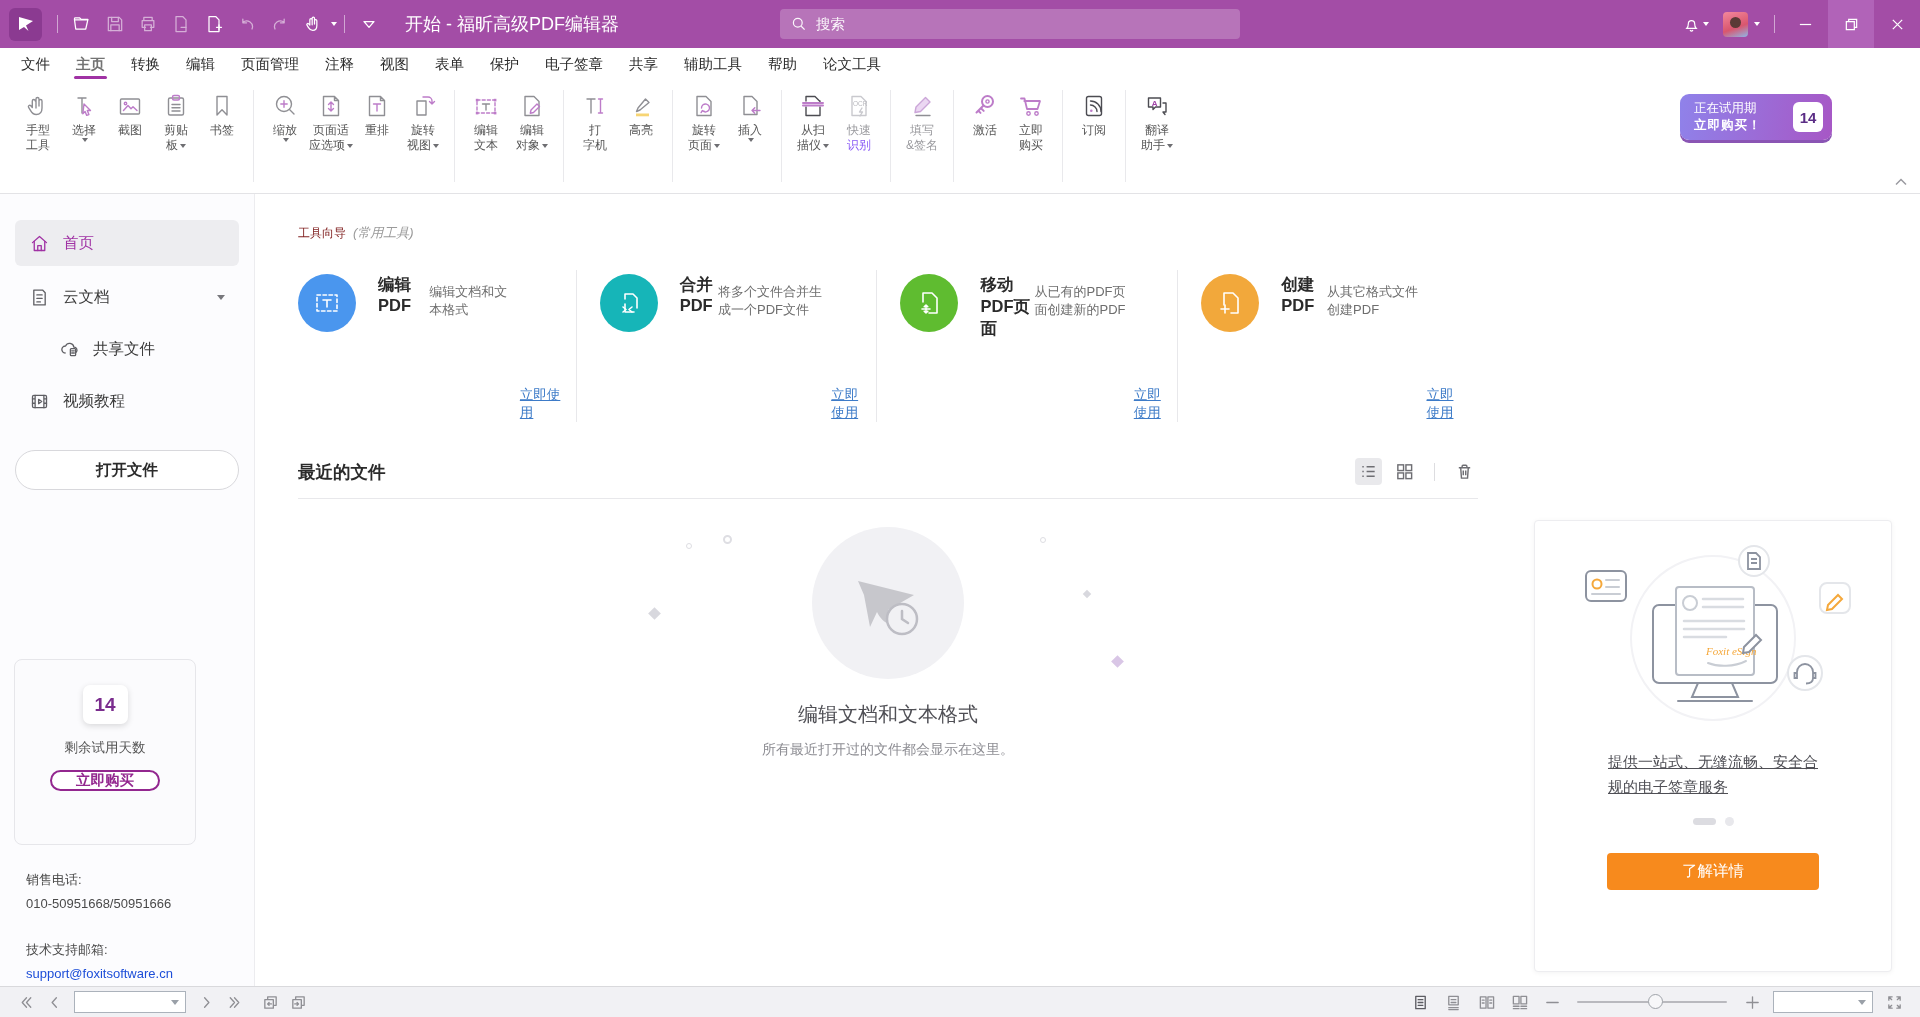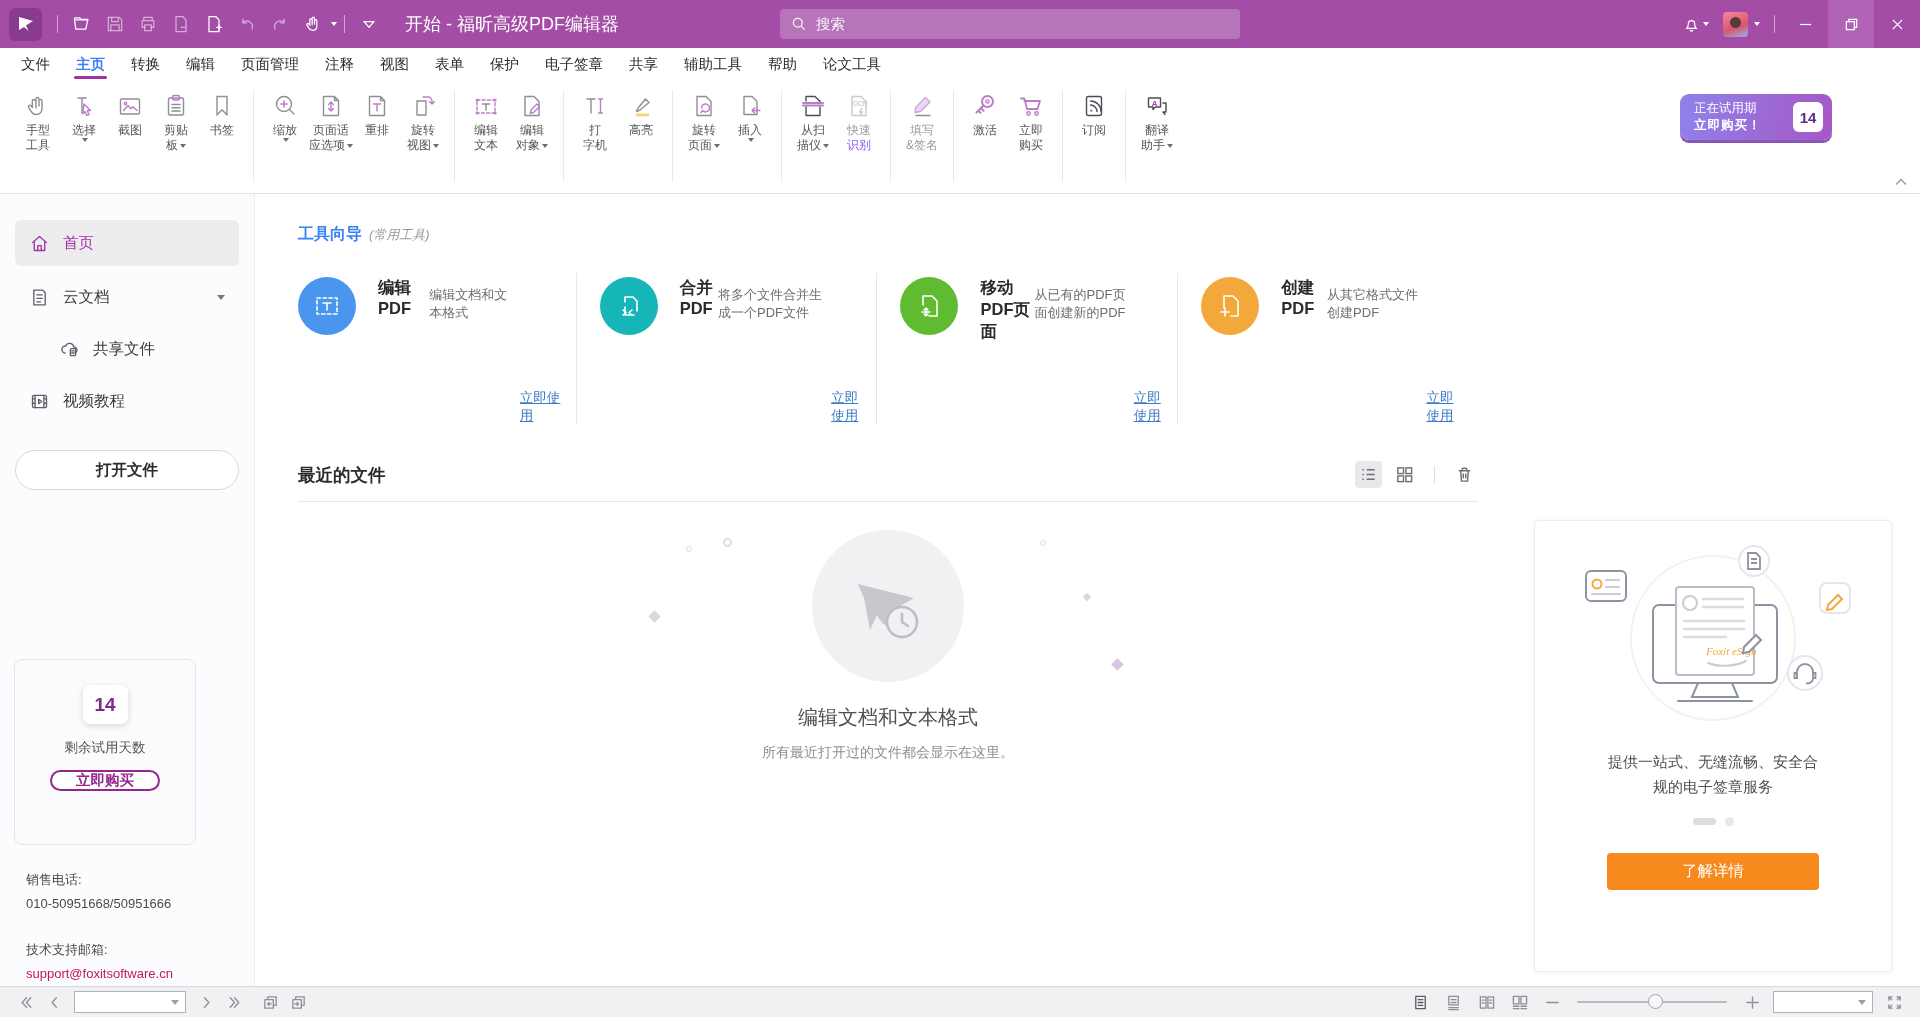--- a/index.html
+++ b/index.html
@@ -27,21 +27,21 @@
   .tb-ib svg { width:19px; height:19px; stroke:#fff; fill:none; stroke-width:1.5; stroke-linecap:round; }
   .avatar { width:25px; height:25px; border-radius:4px; background:linear-gradient(160deg,#F4889C,#D9566E 60%,#8FB6E8); position:relative; overflow:hidden; }
   .avatar::after { content:""; position:absolute; left:7px; top:5px; width:11px; height:11px; border-radius:50%; background:#5a3a36; }
   .winbtn { width:46px; height:100%; display:flex; align-items:center; justify-content:center; }
   .winbtn svg { width:15px; height:15px; stroke:#fff; fill:none; stroke-width:1.3; }
   .restore-hl { background:#B163B8; }
 
   
   .menubar { flex:0 0 33px; background:#fff; display:flex; align-items:stretch; padding-left:8px; }
   .mitem { padding:0 13px; font-size:14.5px; color:#2b2b2b; display:flex; align-items:center; position:relative; }
-  .mitem.active { color:#3b82f6; font-weight:700; }
+  .mitem.active { color:#737373; font-weight:700; }
   .mitem.active::after { content:""; position:absolute; left:11px; right:11px; bottom:2px; height:3px; border-radius:2px; background:#A032A4; }
 
   
   .ribbon { flex:0 0 113px; background:#fff; border-bottom:1px solid #E3E3E6; display:flex; align-items:flex-start; padding:7px 4px 0 10px; position:relative; }
   .rgroup { display:flex; padding:0 5px; }
   .rsep { width:1px; align-self:stretch; height:92px; background:#E9E9EC; margin:2px 3px 0; }
   .tool { width:46px; display:flex; flex-direction:column; align-items:center; padding:4px 1px; }
   .tool svg { width:28px; height:28px; stroke:#8f8f94; fill:none; stroke-width:1.4; stroke-linecap:round; stroke-linejoin:round; }
   .tool svg .acc { stroke:#BD7CC9; }
   .tool svg .accf { fill:#BD7CC9; stroke:none; }
@@ -68,27 +68,27 @@
   .side-item.active svg { stroke:#A032A4; }
   .side-sub { padding-left:44px; height:42px; }
   .side-caret { margin-left:auto; width:0; height:0; border-left:4px solid transparent; border-right:4px solid transparent; border-top:5px solid #77777c; }
   .open-btn { margin-top:26px; height:40px; border:1px solid #D8D8DC; border-radius:20px; background:#fff; font-weight:700; font-size:15.5px; color:#2b2b2b; display:flex; align-items:center; justify-content:center; }
   .side-trial { position:absolute; left:14px; width:182px; height:186px; top:465px; border:1px solid #E6E6EA; border-radius:8px; background:#FBFBFD; }
   .days-box { width:45px; height:39px; background:#fff; border-radius:7px; box-shadow:0 2px 6px rgba(0,0,0,.14); color:#7B2D8E; font-weight:700; font-size:19px; display:flex; align-items:center; justify-content:center; margin:25px auto 0; }
   .trial-label { font-size:13.5px; color:#555; text-align:center; margin-top:15px; }
   .buy-btn { margin:13px auto 0; width:110px; height:21px; border:2px solid #93278F; border-radius:17px; color:#93278F; font-weight:700; font-size:14.5px; display:flex; align-items:center; justify-content:center; background:#fff; }
   .side-contact { position:absolute; left:26px; top:674px; font-size:13px; color:#4a4a4a; line-height:24px; }
   .contact-gap { height:22px; }
-  .email-link { color:#be185d;text-align:right; }
+  .email-link { color:#1d4ed8;text-align:right; }
 
   
   .main { flex:1; position:relative; overflow:hidden; }
   .main-inner { padding:30px 0 0 43px; width:1223px; }
   .sec-title-row { display:flex; align-items:baseline; gap:7px; }
-  .sec-title { font-size:16px; font-weight:700; color:#3b82f6; }
+  .sec-title { font-size:12px; font-weight:400; color:#7f1d1d; }
   .sec-sub { font-size:13px; color:#9a9a9a;font-style:italic; }
   .cards { display:flex; margin-top:28px; }
   .card { width:295px; display:flex; gap:22px; height:152px; padding-right:14px; }
   .card + .card { border-left:1px solid #E8E8EB; padding-left:23px; width:318px; }
   .circ { width:58px; height:58px; border-radius:50%; flex:0 0 58px; display:flex; align-items:center; justify-content:center; margin-top:4px; }
   .circ svg { width:32px; height:32px; stroke:#fff; fill:none; stroke-width:1.6; stroke-linecap:round; stroke-linejoin:round; }
   .c1 { background:#4A96EE; } .c2 { background:#16B5B8; } .c3 { background:#5FBC30; } .c4 { background:#F2A83B; }
   .card-col { display:flex; flex-direction:row; }
   .card-title { font-size:16.5px; font-weight:600; color:#2b2b2b; margin-top:4px; }
   .card-desc { font-size:13px; color:#6e6e6e; margin-top:13px; }
@@ -109,21 +109,21 @@
   .empty-desc { font-size:14px; color:#8d8d93; margin-top:13px; }
   .spark { position:absolute; }
   .diamond { width:9px; height:9px; background:#D8D8DE; transform:rotate(45deg); }
   .diamond.sm { width:6px; height:6px; }
   .ring { width:9px; height:9px; border:2px solid #DEDEE3; border-radius:50%; }
   .ring.sm { width:6px; height:6px; border-width:1.5px; }
 
   
   .esign-panel { position:absolute; top:326px; right:28px; width:358px; height:452px; border:1px solid #EDEDF0; border-radius:4px; background:#fff; box-shadow:0 1px 5px rgba(0,0,0,.05); display:flex; flex-direction:column; align-items:center; }
   .esign-ill { margin-top:22px; }
-  .esign-text { font-size:15px; color:#4f4f55; text-align:center; line-height:25px; margin-top:6px; }
+  .esign-text { font-size:15px; color:#4f4f55; text-align:left; line-height:25px; margin-top:6px;text-decoration:underline; }
   .dots { display:flex; gap:9px; align-items:center; margin-top:18px; }
   .dot-active { width:23px; height:7px; border-radius:4px; background:#DCDCE1; }
   .dot { width:9px; height:9px; border-radius:50%; background:#E8E8EC; }
   .learn-btn { margin-top:27px; width:212px; height:37px; background:#F78A1D; color:#fff; font-size:15.5px; border-radius:4px; display:flex; align-items:center; justify-content:center; }
 
   
   .statusbar { flex:0 0 31px; background:#F1F1F4; border-top:1px solid #D9D9DC; display:flex; align-items:center; padding:0 14px; gap:4px; }
   .sbtn { min-width:24px; height:24px; display:flex; align-items:center; justify-content:center; color:#8f8f94; font-size:17px; }
   .sbtn svg { width:17px; height:17px; stroke:#8f8f94; fill:none; stroke-width:1.4; stroke-linecap:round; stroke-linejoin:round; }
   .sbtn.sel svg { stroke:#5c5c62; }

